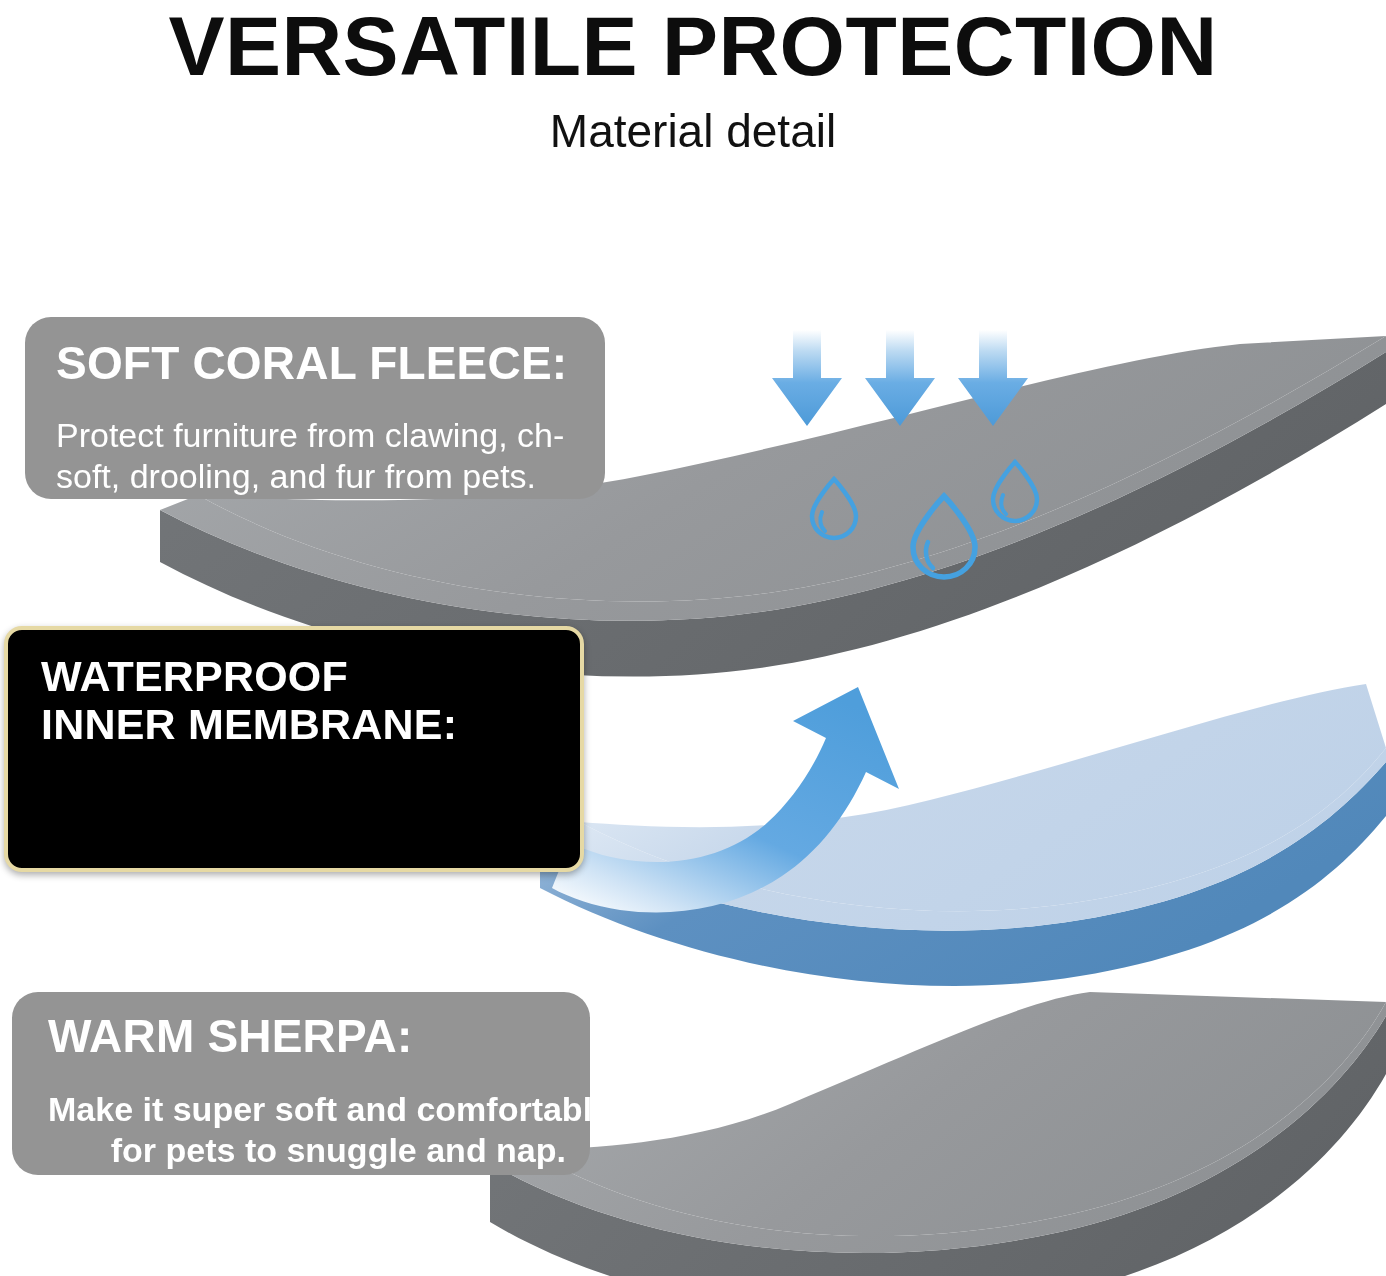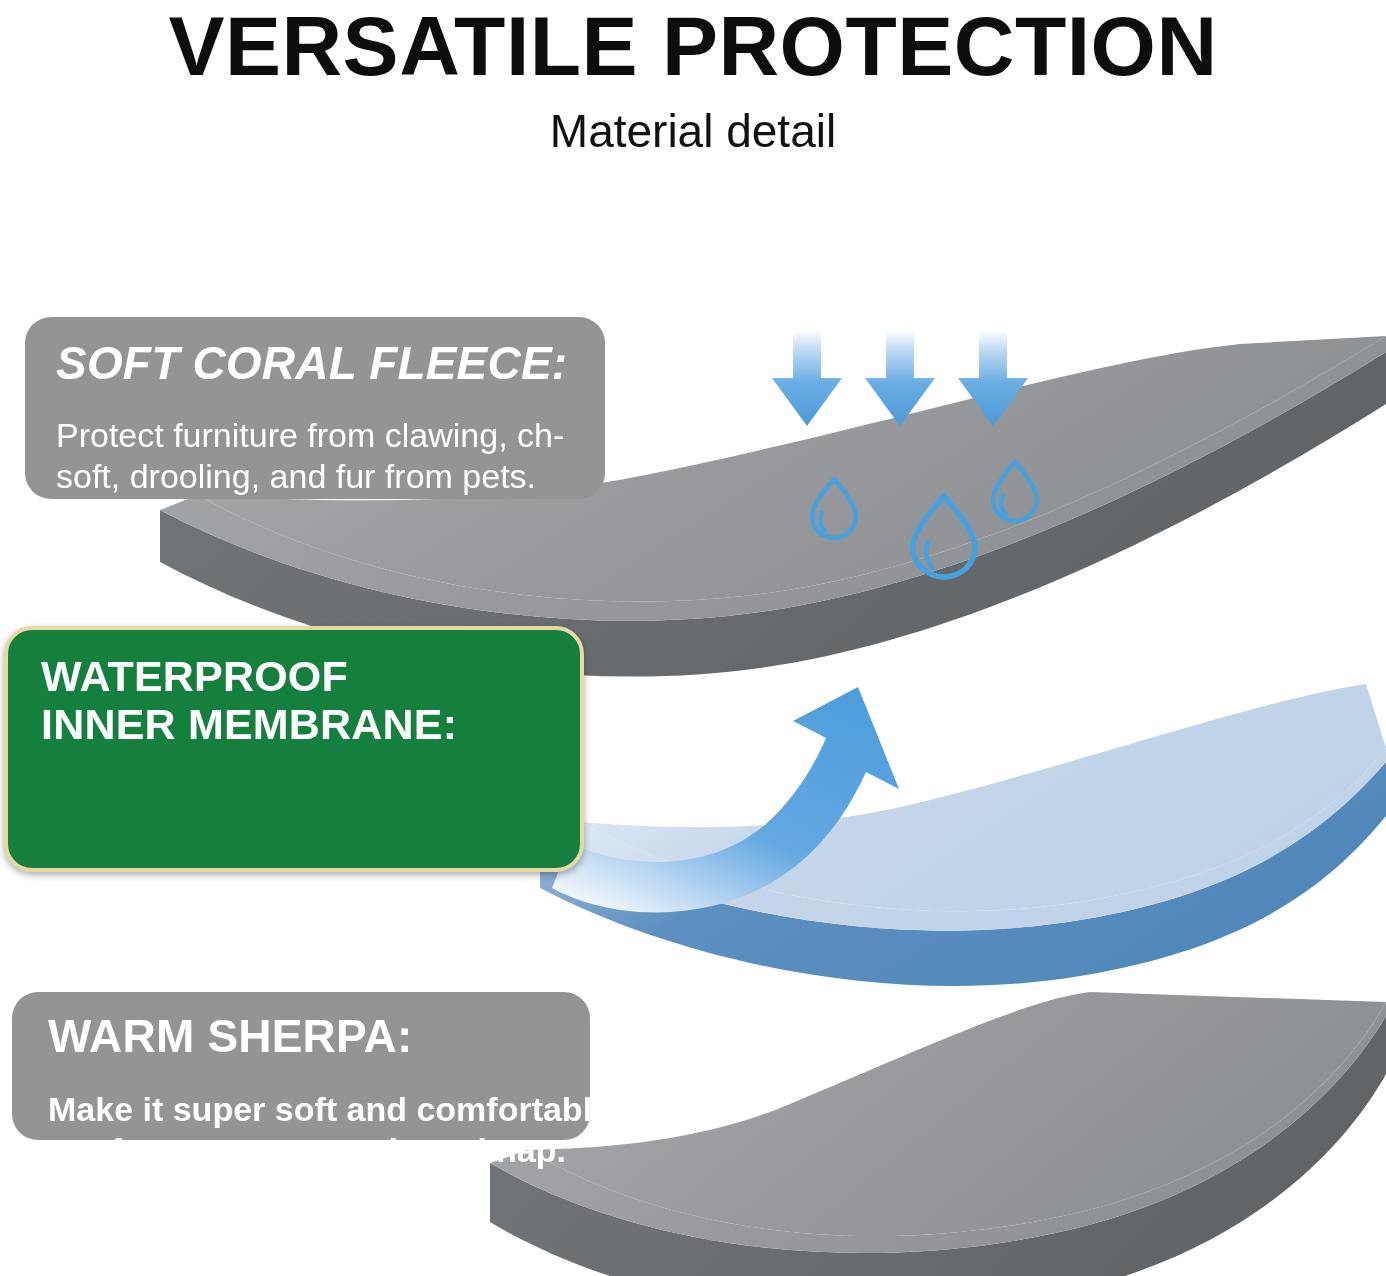--- a/index.html
+++ b/index.html
@@ -80,58 +80,57 @@
     left: 25px;
     top: 317px;
     width: 580px;
     height: 182px;
     background: #949494;
     padding: 22px 26px 18px 31px;
   }
   #callout-fleece .c-title {
     font-size: 46px;
     font-weight: 600;
-    font-style: italic;
   }
   #callout-fleece .c-body {
     font-size: 34px;
     font-weight: 400;
     margin-top: 27px;
   }
 
   
   #callout-membrane {
     left: 4px;
     top: 626px;
     width: 580px;
     height: 246px;
-    background: #15803d;
+    background: #000000;
     border: 4px solid #e6d9a4;
-    border-radius: 28px;
+    border-radius: 18px;
     padding: 22px 22px 16px 33px;
     box-shadow: 0 3px 7px rgba(0,0,0,0.32);
   }
   #callout-membrane .c-title {
     font-size: 43px;
     font-weight: 700;
     line-height: 1.12;
   }
   #callout-membrane .c-body {
     font-size: 32px;
     font-weight: 700;
     margin-top: 16px;
     line-height: 1.2;
   }
 
   
   #callout-sherpa {
     left: 12px;
     top: 992px;
     width: 578px;
-    height: 148px;
+    height: 183px;
     background: #949494;
     padding: 20px 24px 16px 36px;
   }
   #callout-sherpa .c-title {
     font-size: 46px;
     font-weight: 600;
   }
   #callout-sherpa .c-body {
     font-size: 34px;
     font-weight: 700;

